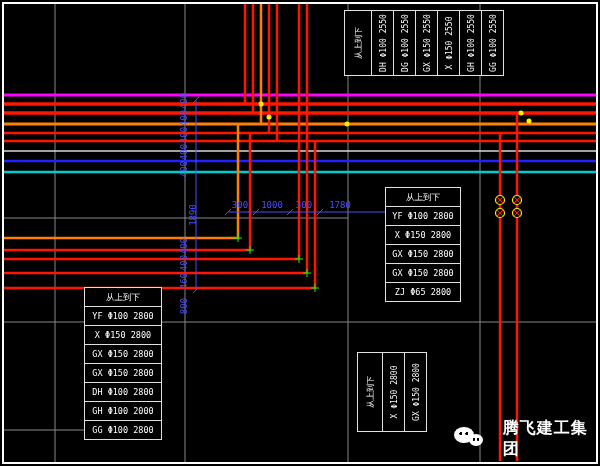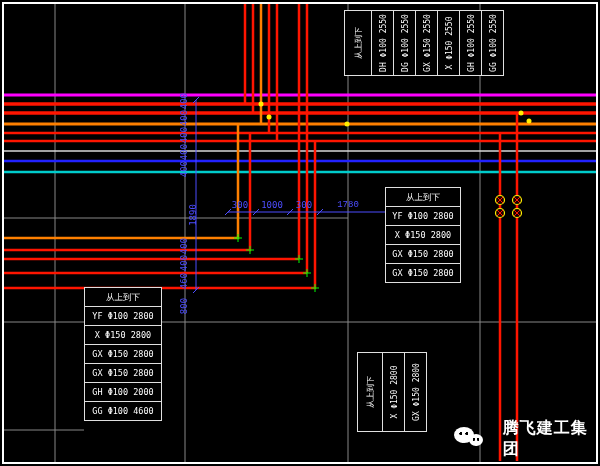--- a/index.html
+++ b/index.html
@@ -150,48 +150,50 @@
         <span class="vtext">GG Φ100 2550</span>
       </div>
   </div>
 
   <div class="tbl" style="left:385px;top:188px;width:76px;">
     <div class="tbl-cell">从上到下</div>
     <div class="tbl-cell">YF Φ100 2800</div>
     <div class="tbl-cell">X Φ150 2800</div>
     <div class="tbl-cell">GX Φ150 2800</div>
     <div class="tbl-cell">GX Φ150 2800</div>
+    <div class="tbl-cell">ZJ Φ65 2800</div>
   </div>
 
   <div class="tbl" style="left:84px;top:288px;width:78px;">
     <div class="tbl-cell">从上到下</div>
     <div class="tbl-cell">YF Φ100 2800</div>
     <div class="tbl-cell">X Φ150 2800</div>
     <div class="tbl-cell">GX Φ150 2800</div>
     <div class="tbl-cell">GX Φ150 2800</div>
+    <div class="tbl-cell">DH Φ100 2800</div>
     <div class="tbl-cell">GH Φ100 2000</div>
-    <div class="tbl-cell">GG Φ100 4600</div>
+    <div class="tbl-cell">GG Φ100 2800</div>
   </div>
 
   <div class="vtbl" style="left:358px;top:352px;height:80px;">
     <div class="vcell" style="width:24px;">
       <span class="vtext">从上到下</span>
     </div>
     <div class="vcell" style="width:21px;">
         <span class="vtext">X Φ150 2800</span>
       </div>
     <div class="vcell" style="width:21px;">
         <span class="vtext">GX Φ150 2800</span>
       </div>
   </div>
 
   <span class="dim dim-h" style="left:240px;top:205px;">300</span>
   <span class="dim dim-h" style="left:272px;top:205px;">1000</span>
   <span class="dim dim-h" style="left:304px;top:205px;">300</span>
-  <span class="dim dim-h" style="left:348px;top:205px;font-family:Liberation Mono, monospace;">1780</span>
+  <span class="dim dim-h" style="left:340px;top:205px;">1780</span>
 
   <span class="dim dim-v" style="left:184px;top:101px;">400</span>
   <span class="dim dim-v" style="left:184px;top:118px;">400</span>
   <span class="dim dim-v" style="left:184px;top:135px;">400</span>
   <span class="dim dim-v" style="left:184px;top:152px;">400</span>
   <span class="dim dim-v" style="left:184px;top:169px;">400</span>
 
   <span class="dim dim-v" style="left:193px;top:215px;">1890</span>
 
   <span class="dim dim-v" style="left:184px;top:246px;">400</span>

